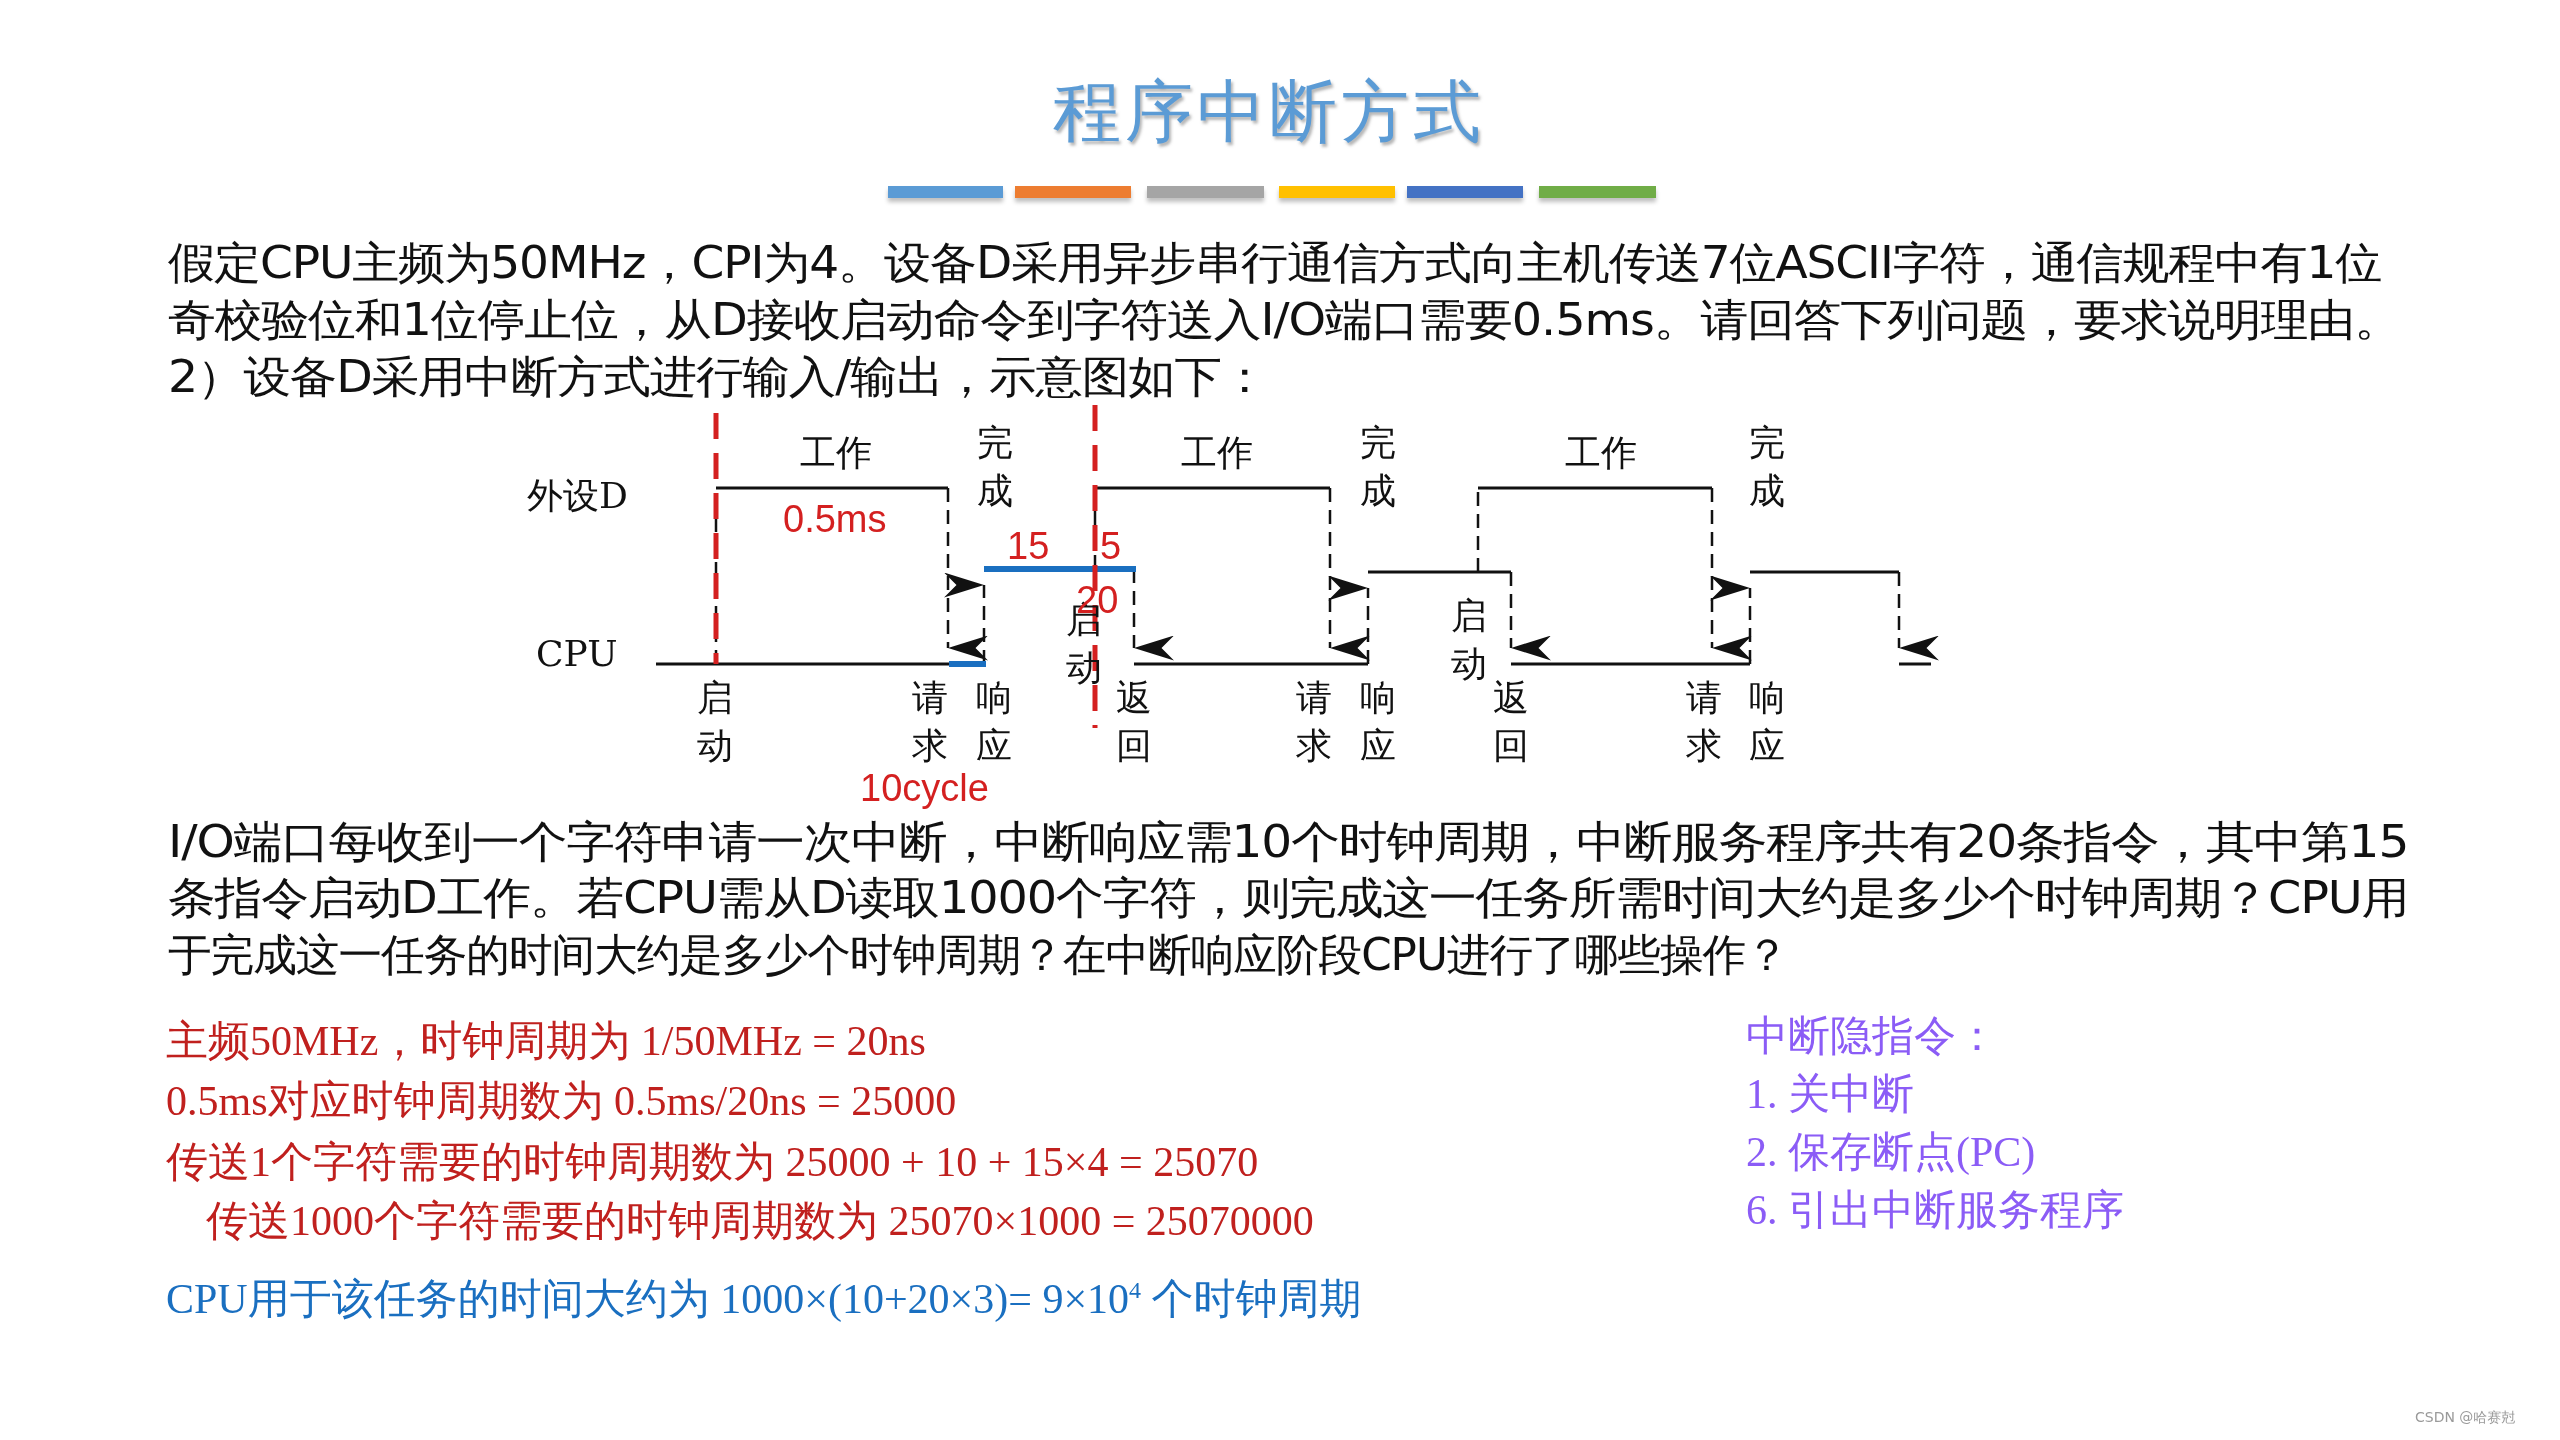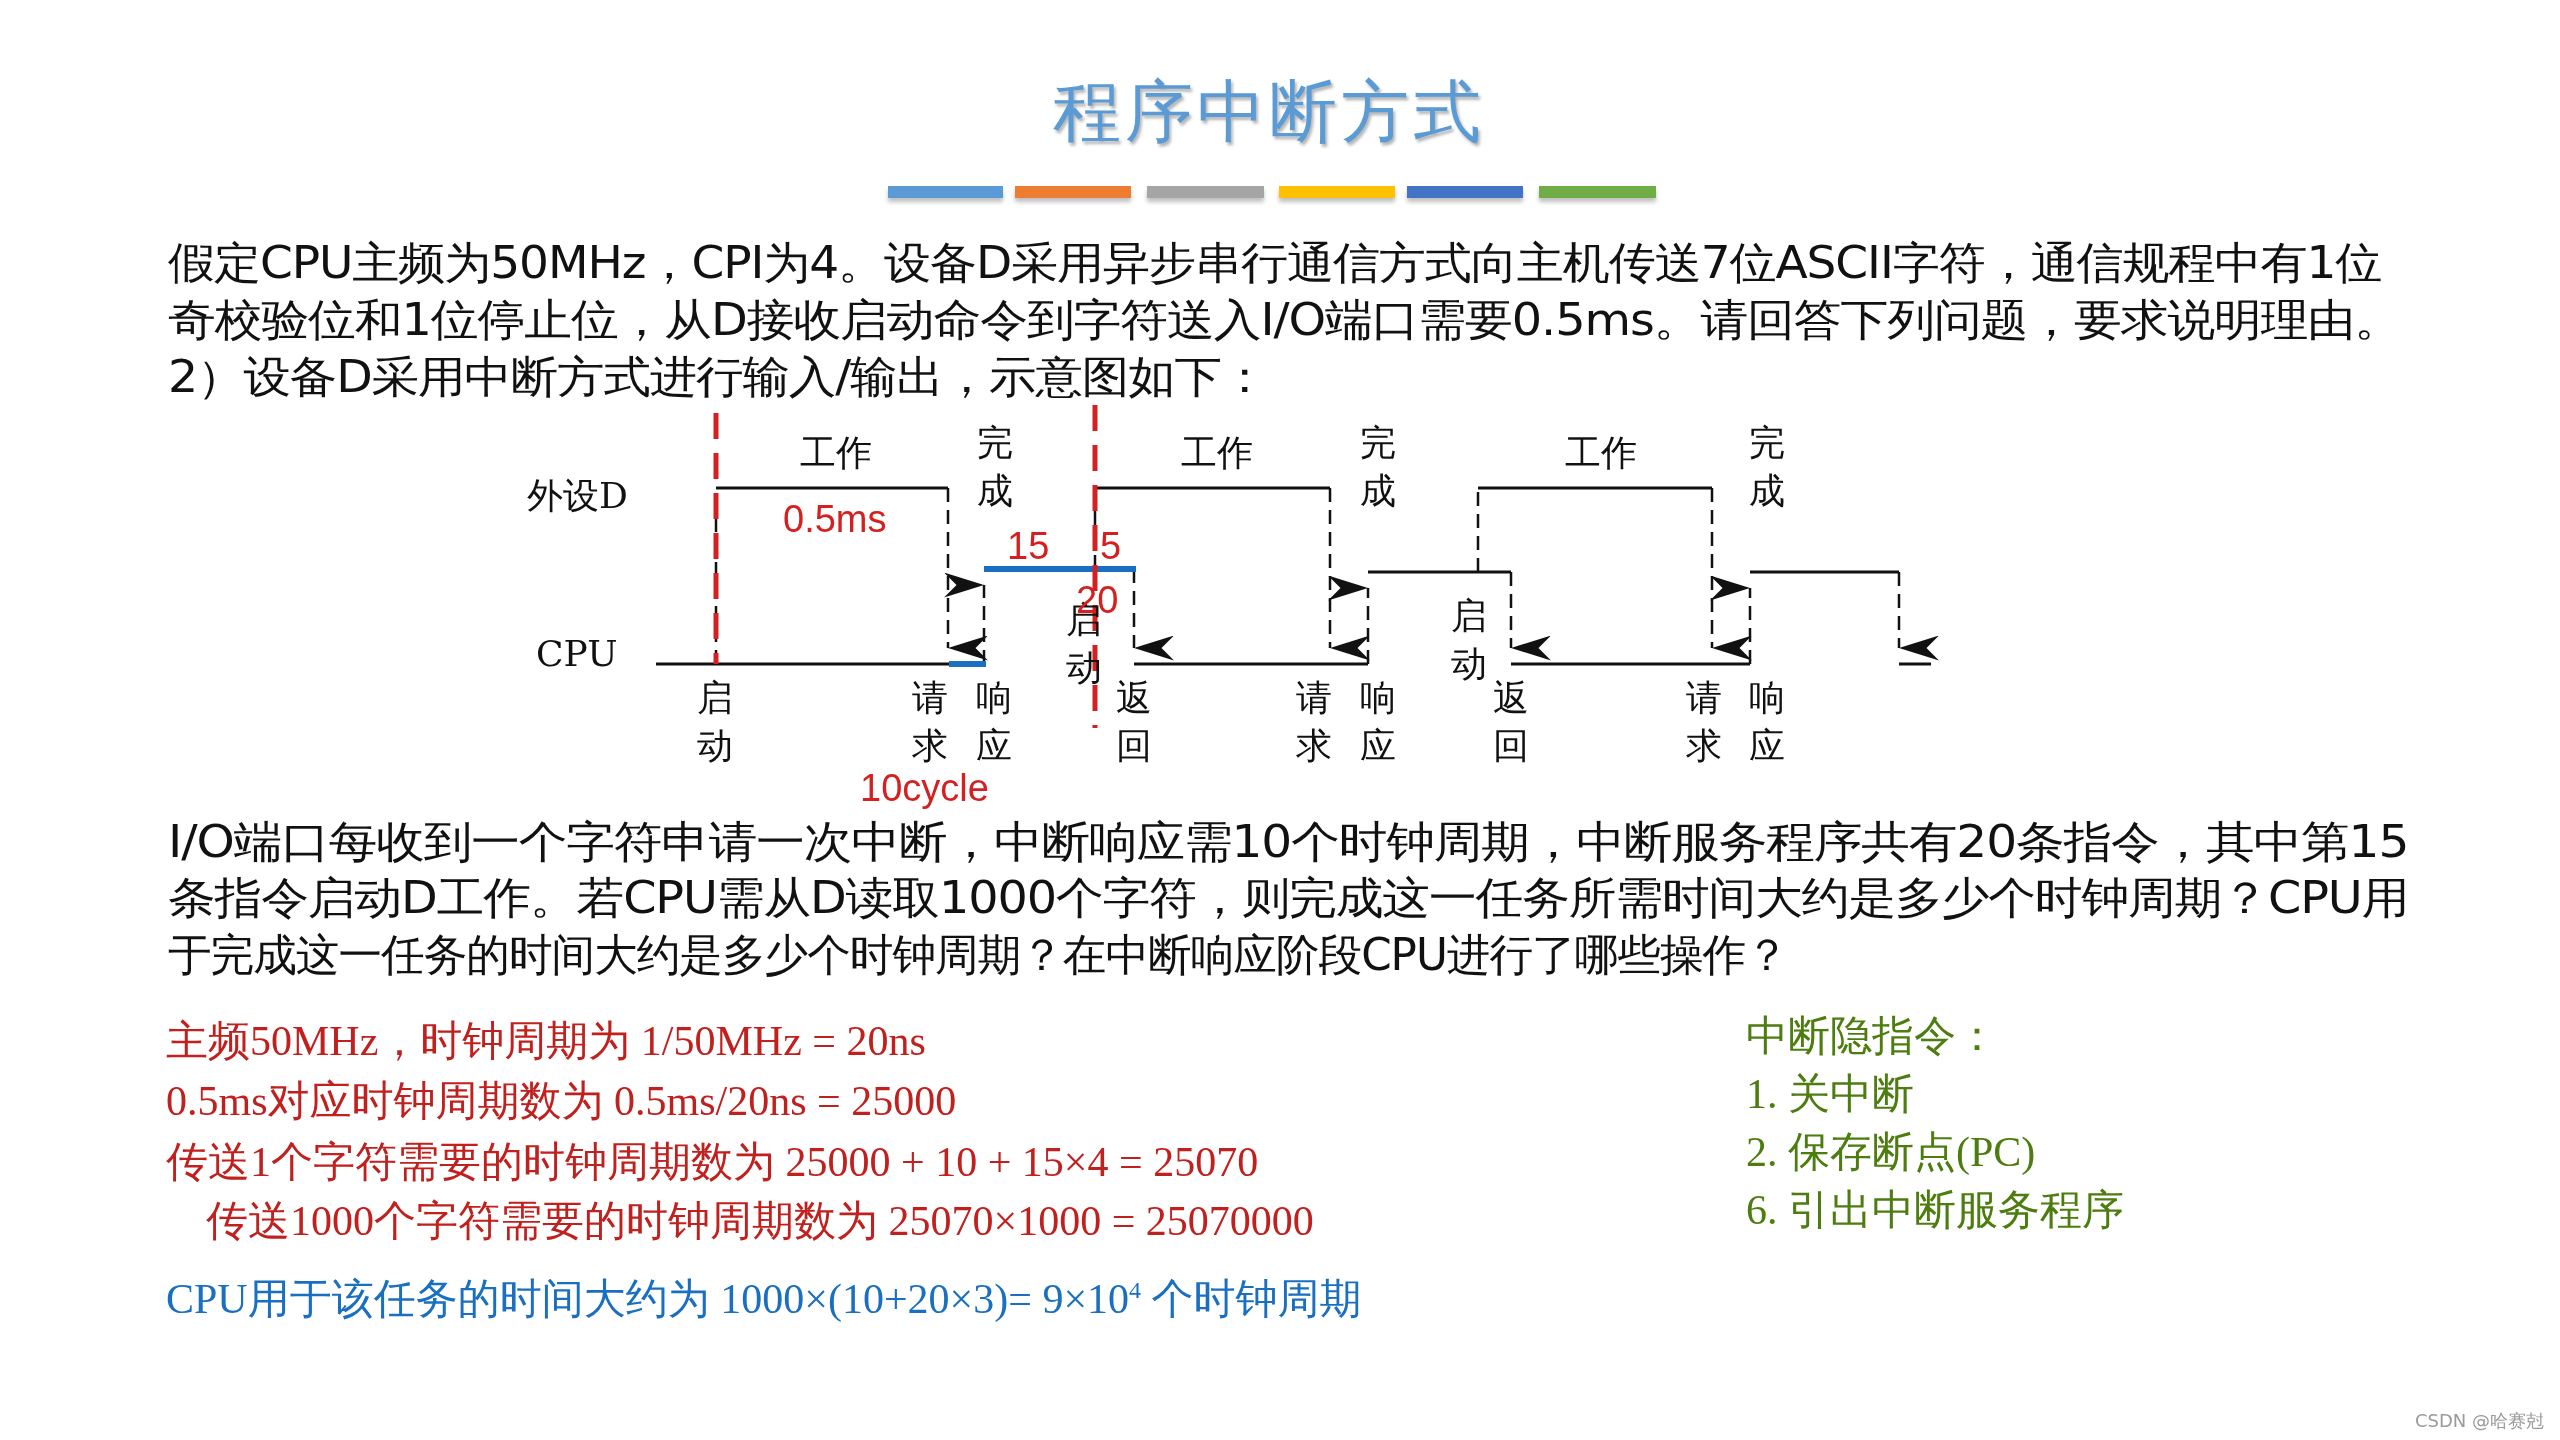--- a/index.html
+++ b/index.html
@@ -7,22 +7,22 @@
   .abs{position:absolute;white-space:nowrap;}
   .title{left:1053px;top:72px;font-family:"DejaVu Serif","Liberation Serif",serif;font-size:68px;color:#5b9bd5;letter-spacing:4px;text-shadow:2px 3px 3px rgba(120,120,120,0.55);line-height:80px;}
   .bar{position:absolute;top:186px;height:12px;box-shadow:0 4px 4px rgba(0,0,0,0.25);}
   .q{font-size:44px;color:#111;line-height:54px;transform-origin:0 50%;letter-spacing:-1px;}
   .diag-label{font-family:"DejaVu Serif","Liberation Serif",serif;font-size:36px;color:#111;line-height:40px;}
   .vlabel{font-family:"DejaVu Serif","Liberation Serif",serif;font-size:36px;color:#111;line-height:48px;width:40px;text-align:center;}
   .redlbl{font-family:"Liberation Sans","DejaVu Sans",sans-serif;font-size:38px;color:#d42020;line-height:40px;}
   .ans{font-family:Liberation Serif, serif;font-size:42px;line-height:50px;transform-origin:0 50%;}
   .ans.r{color:#c0201e;}
   .ans.b{color:#1a6fc0;}
-  .ans.g{color:#4d7c0f;}
-  .wm{font-size:18px;color:#9a9a9a;}
+  .ans.g{color:#8b5cf6;}
+  .wm{font-size:14px;color:#9a9a9a;}
   svg{position:absolute;left:0;top:0;}
 </style>
 </head>
 <body>
 
 <div class="abs title">程序中断方式</div>
 <div>
   <div class="bar" style="left:888px;width:115px;background:#5b9bd5"></div>
   <div class="bar" style="left:1015px;width:116px;background:#ed7d31"></div>
   <div class="bar" style="left:1147px;width:117px;background:#a5a5a5"></div>

